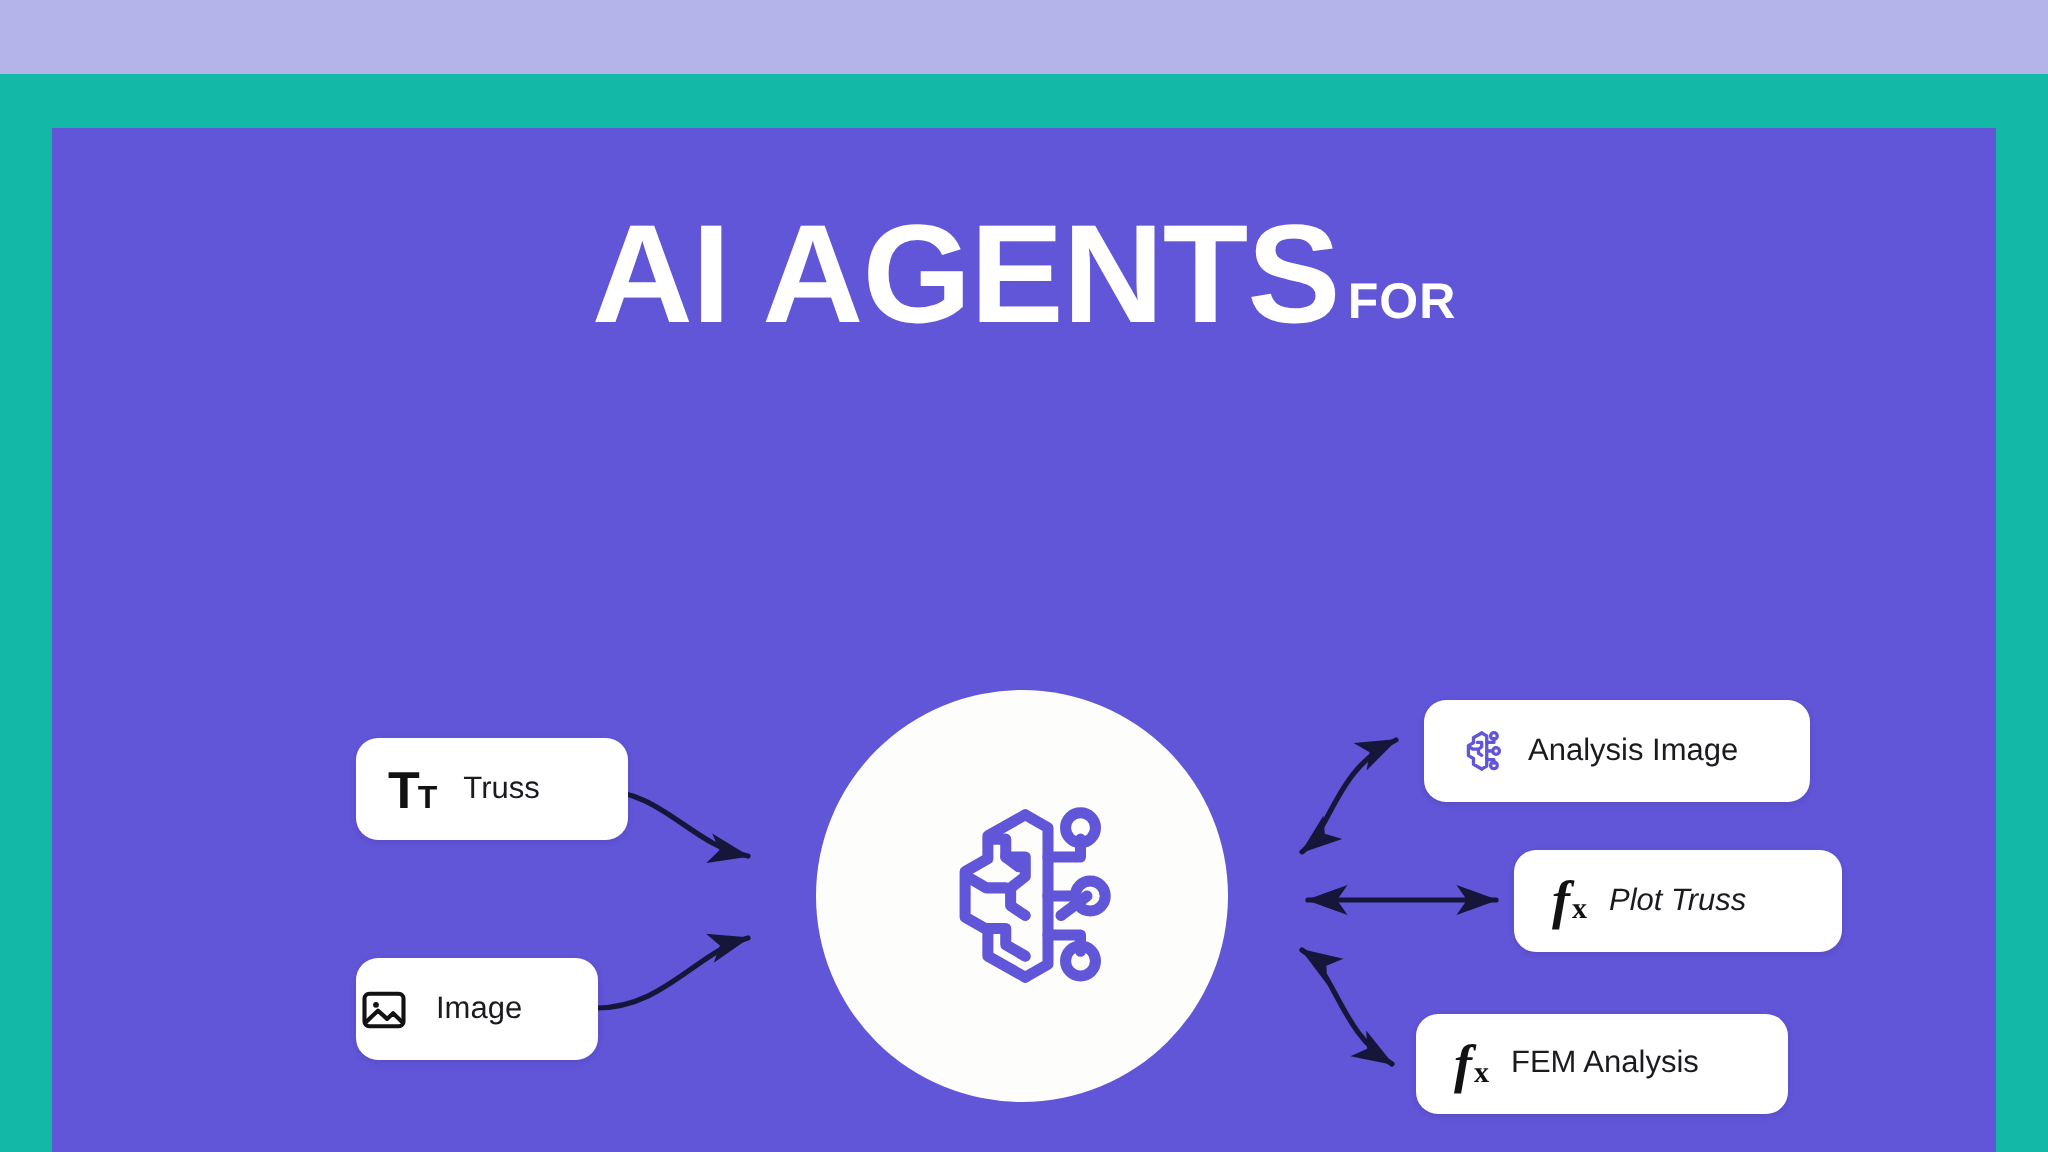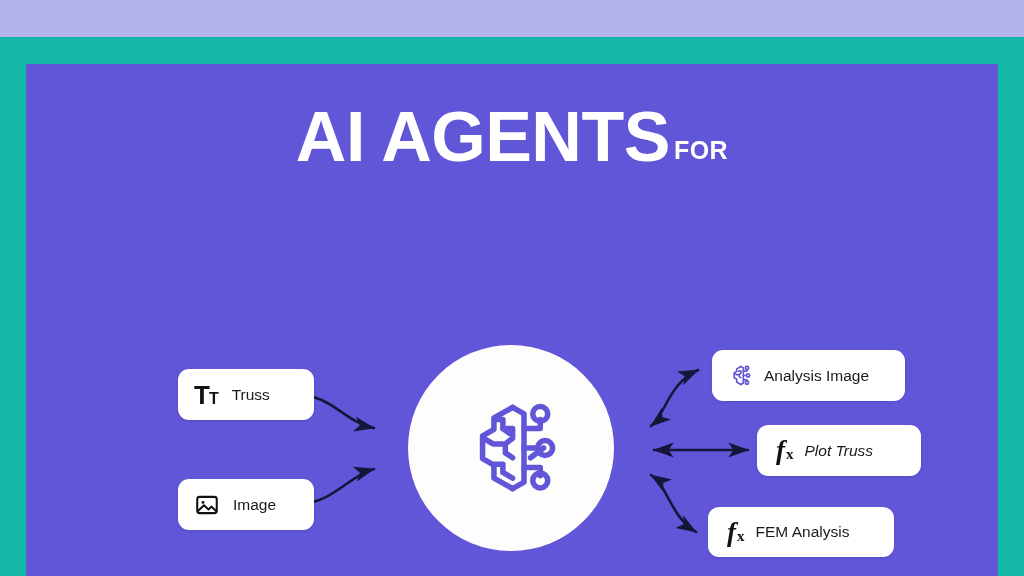--- a/index.html
+++ b/index.html
@@ -88,21 +88,21 @@
   }
   .card-icon {
     display: flex;
     align-items: center;
     justify-content: center;
     flex: none;
   }
 
   
   .card-text  { left: 152px; top: 305px; width: 120px; height: 51px; padding-left: 16px; }
-  .card-image { left: 152px; top: 415px; width: 120px; height: 51px; padding-left: 16px; }
+  .card-image { left: 152px; top: 415px; width: 120px; height: 51px; padding-left: 1px; }
   .card-text .card-label  { margin-left: 13px; }
   .card-image .card-label { margin-left: 13px; }
 
   
   .card-analyse { left: 686px; top: 286px; width: 176px; height: 51px; padding-left: 17px; }
   .card-plot    { left: 731px; top: 361px; width: 145px; height: 51px; padding-left: 19px; }
   .card-fem     { left: 682px; top: 443px; width: 167px; height: 50px; padding-left: 19px; }
   .card-analyse .card-label { margin-left: 12px; }
   .card-plot .card-label    { margin-left: 11px; font-style: italic; }
   .card-fem .card-label     { margin-left: 11px; }

